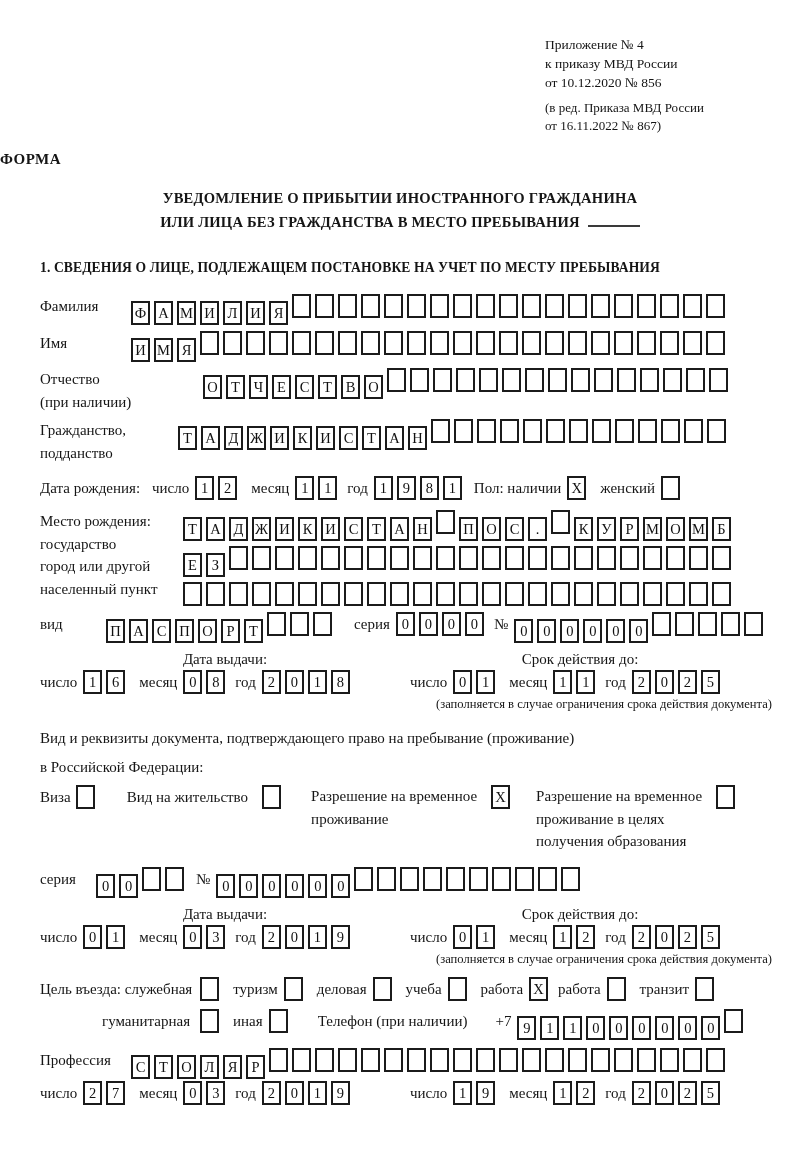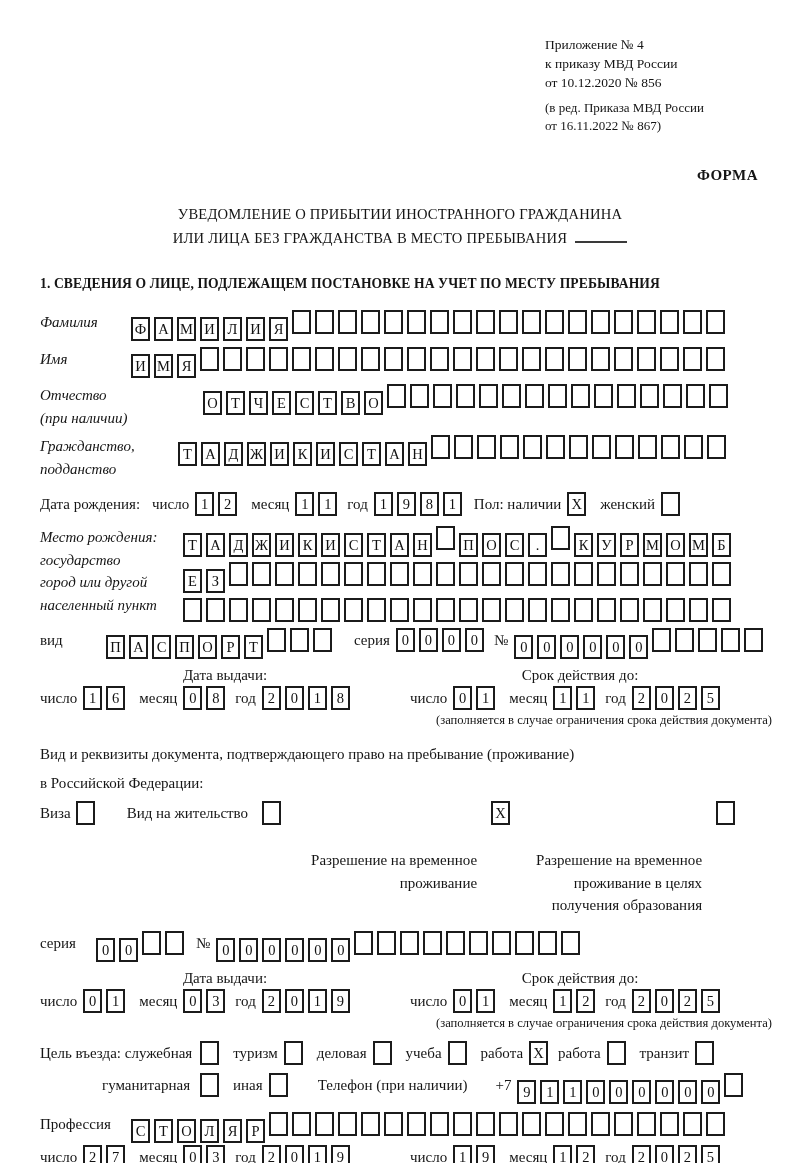--- a/index.html
+++ b/index.html
@@ -1,43 +1,43 @@
 <!DOCTYPE html>
 <html><head>
 <meta charset="utf-8">
 <style>
   html,body{margin:0;padding:0;background:#fff;}
   body{width:800px;font-family:"Liberation Serif",serif;color:#151515;}
   .page{width:800px;height:1163px;box-sizing:border-box;overflow:hidden;background:#fff;}
   .annex{margin:36px 0 0 545px;font-size:13.5px;line-height:1.4;white-space:pre-line;}
   .annex-ed{margin:6px 0 0 545px;font-size:13px;line-height:1.4;white-space:pre-line;}
-  .forma{margin:32px 42px 0 0;text-align:right;font-weight:bold;font-size:15px;letter-spacing:.5px;}
-  .title{margin-top:18px;text-align:center;font-weight:normal;font-size:14.6px;line-height:1.65;letter-spacing:.2px;}
+  .forma{margin:16px 42px 0 0;text-align:left;font-weight:bold;font-size:15px;letter-spacing:.5px;}
+  .title{margin-top:18px;text-align:center;font-weight:bold;font-size:14.6px;line-height:1.65;letter-spacing:.2px;}
   .blank{display:inline-block;width:52px;border-bottom:2.5px solid #3a3a3a;height:2px;margin-left:8px;}
   .sec1{margin:26px 20px 0 40px;font-weight:bold;font-size:13.6px;letter-spacing:.1px;}
   .frm{margin:0 28px 0 40px;font-size:15px;}
   .row{display:flex;align-items:flex-start;margin-top:6px;white-space:nowrap;}
-  .lbl{white-space:pre-line;line-height:1.5;flex:none;font-style:italic;}
+  .lbl{white-space:pre-line;line-height:1.5;flex:none;}
   .cells{white-space:nowrap;line-height:0;flex:none;}
   .cell{display:inline-block;width:19px;height:24px;box-sizing:border-box;border:2px solid #1b1b1b;
         margin-right:4px;text-align:center;font-size:14.5px;line-height:20px;
         font-family:"Liberation Serif",serif;color:#111;background:#fff;}
   .g{margin:0 6px 0 10px;flex:none;line-height:24px;}
   .g0{margin:0 6px 0 0;flex:none;line-height:24px;}
   .inl{line-height:24px;flex:none;}
   .center-b{font-weight:bold;text-align:center;font-size:13.8px;margin-top:8px;}
   .hdrs{display:flex;margin-top:8px;font-size:15px;}
   .hdr-l{width:370px;text-align:center;flex:none;}
   .hdr-r{width:340px;text-align:center;flex:none;}
   .half-l{width:370px;display:flex;align-items:flex-start;flex:none;}
   .half-r{display:flex;align-items:flex-start;flex:none;}
   .note-r{text-align:right;font-size:12.6px;margin-top:3px;}
   .para{margin-top:12px;line-height:1.9;white-space:pre-line;}
   .cbgrp{display:flex;align-items:flex-start;}
-  .cb-lbl{white-space:pre-line;text-align:right;line-height:1.5;flex:none;margin-top:48px;}
+  .cb-lbl{white-space:pre-line;text-align:left;line-height:1.5;flex:none;}
   .mb5{margin-bottom:5px;}
 </style>
 </head>
 <body>
 
 <div class="page">
 
   <div class="annex">Приложение № 4
 к приказу МВД России
 от 10.12.2020 № 856</div>

